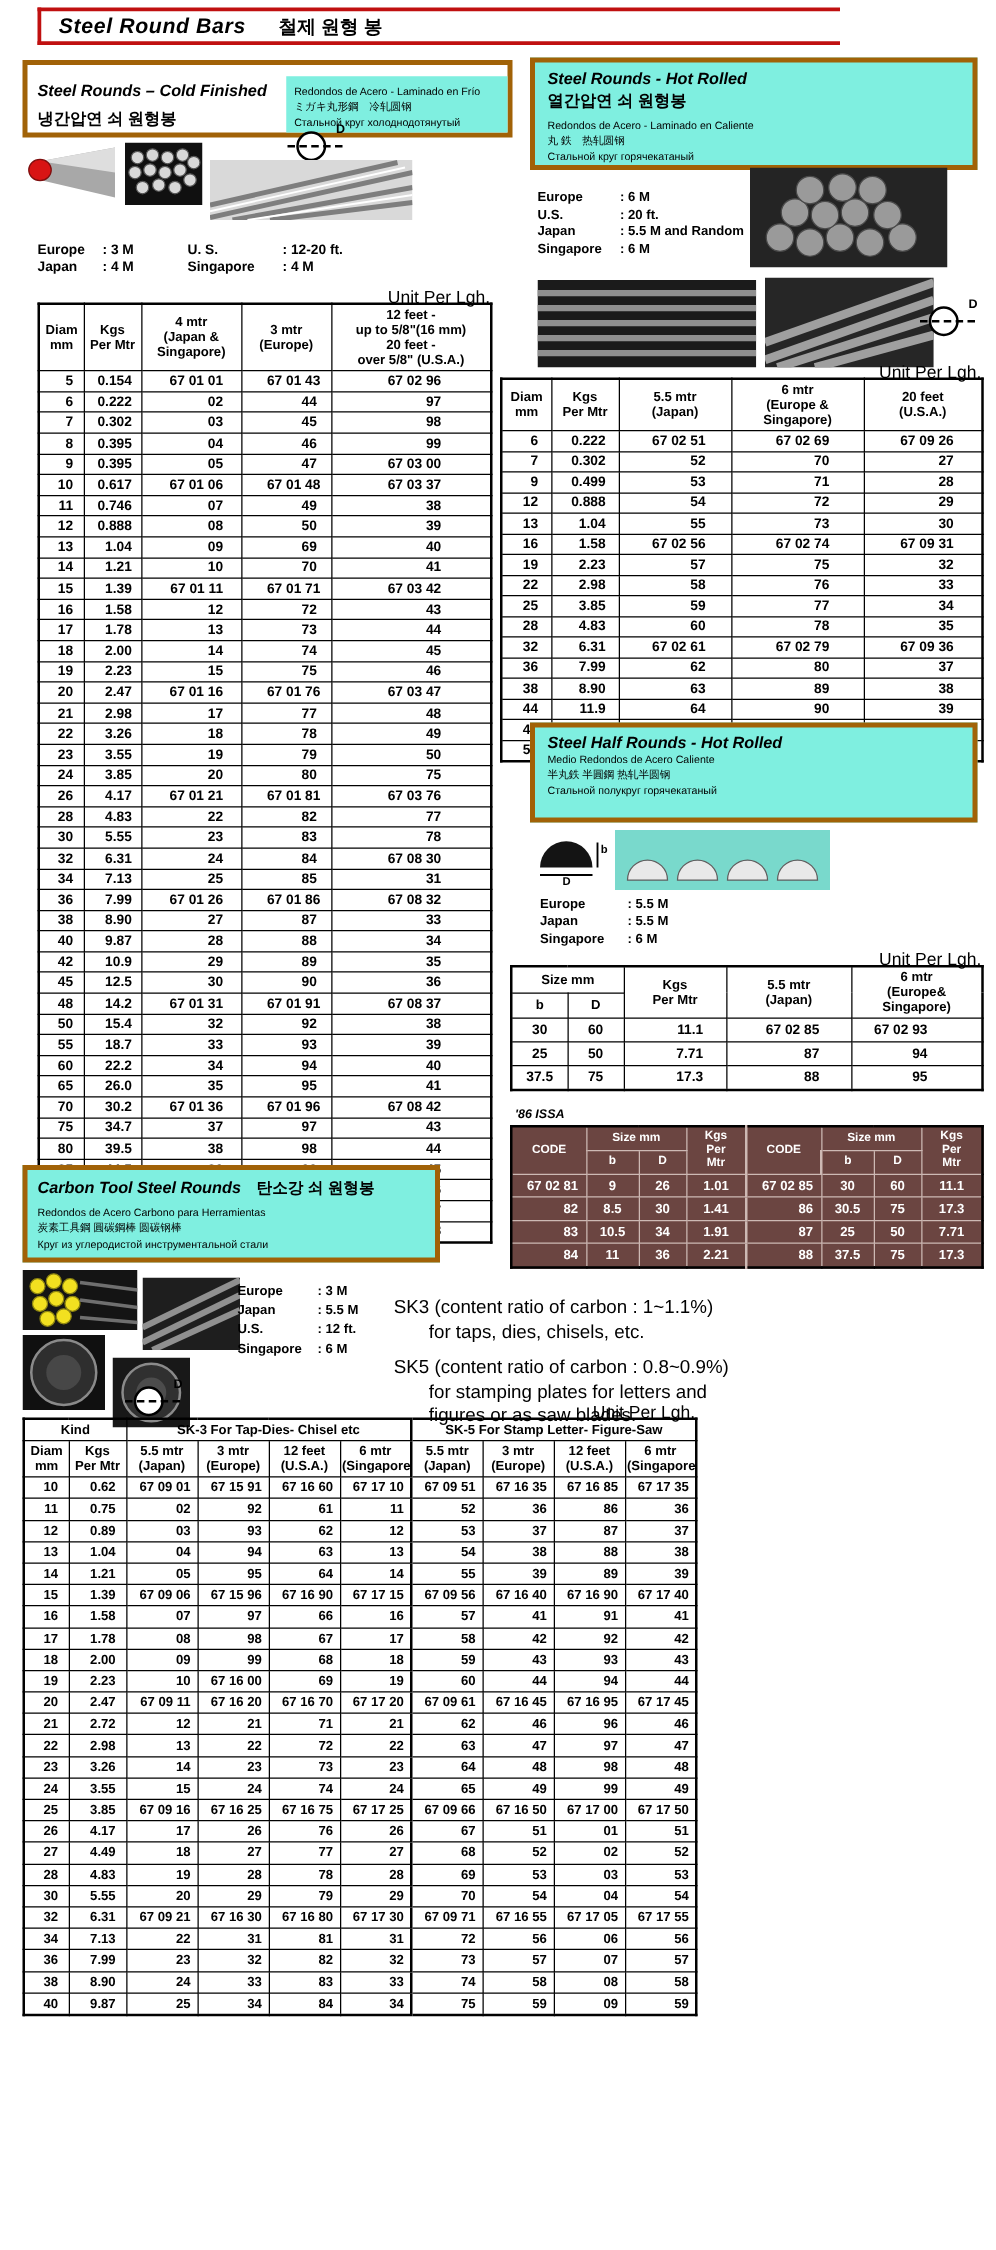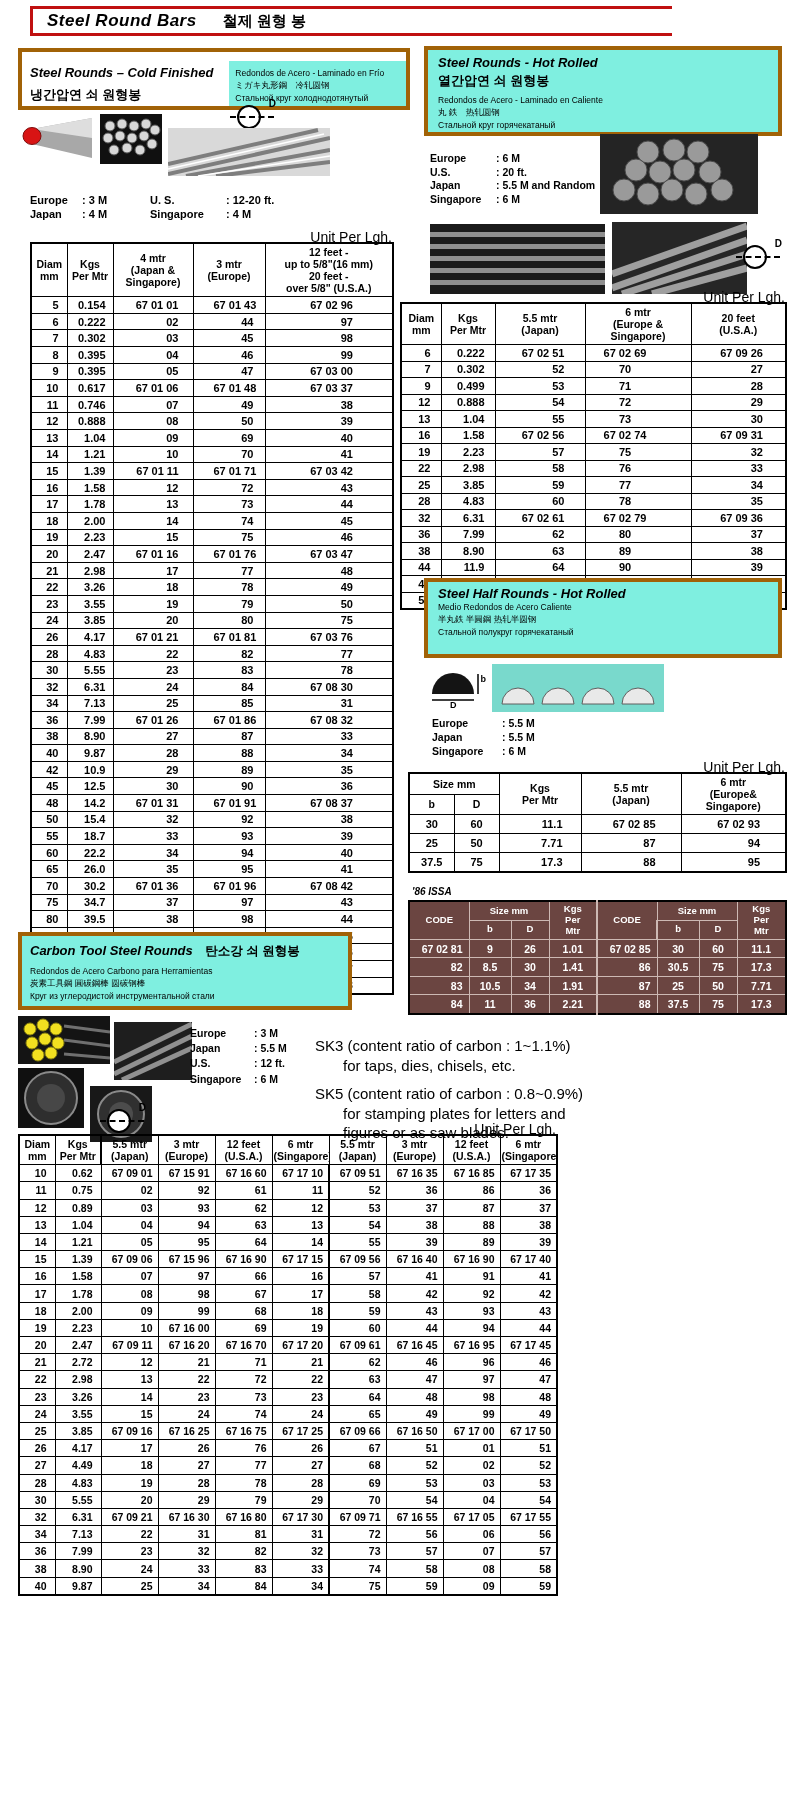--- a/index.html
+++ b/index.html
@@ -66,29 +66,29 @@
   .tbl-cold td:nth-child(2){ padding-right:7px; }
   .tbl-cold td:nth-child(3){ padding-right:14px; }
   .tbl-cold td:nth-child(4){ padding-right:11px;padding-left:20px; }
   .tbl-cold td:nth-child(5){ padding-right:39px; }
 
   .tbl-hot { left:400px; top:302px; width:385px; }
   .tbl-hot td { height:13.5px; font-size:11px; text-align:right; }
   .tbl-hot td:nth-child(1){ padding-right:10px; }
   .tbl-hot td:nth-child(2){ padding-right:10px; }
   .tbl-hot td:nth-child(3){ padding-right:20px; }
-  .tbl-hot td:nth-child(4){ padding-right:27px;text-align:center; }
+  .tbl-hot td:nth-child(4){ padding-right:27px; }
   .tbl-hot td:nth-child(5){ padding-right:22px; }
 
   .tbl-half { left:408px; top:772px; width:377px; }
   .tbl-half td { height:16px; font-size:11px; text-align:right; }
   .tbl-half td:nth-child(1), .tbl-half td:nth-child(2){ text-align:center; padding:0; }
   .tbl-half td:nth-child(3){ padding-right:18px; }
   .tbl-half td:nth-child(4){ padding-right:25px; }
-  .tbl-half td:nth-child(5){ padding-right:25px; }
+  .tbl-half td:nth-child(5){ padding-right:43px; }
 
   .tbl-issa { left:408px; top:900px; width:377px; background:#6b4541; border-color:#e9dcd8; }
   .tbl-issa th, .tbl-issa td { border:1px solid #cdb9b4; color:#fff; }
   .tbl-issa th { font-size:9.5px; border-bottom:1.5px solid #cdb9b4; }
   .tbl-issa td { height:15.5px; font-size:10.5px; text-align:center; }
   .tbl-issa td:nth-child(1), .tbl-issa td:nth-child(5){ text-align:right; padding-right:6px; }
   .tbl-issa thead tr:first-child th:nth-child(4){ border-left:2px solid #cdb9b4; }
   .tbl-issa thead tr:nth-child(2) th:nth-child(3){ border-left:2px solid #cdb9b4; }
   .tbl-issa td:nth-child(5){ border-left:2px solid #cdb9b4; }
   .issa-label { font-size:10px; font-weight:bold; font-style:italic; }
@@ -976,20 +976,25 @@
         <col style="width:57px">
         <col style="width:57px">
         <col style="width:57px">
       <col style="width:57px">
         <col style="width:57px">
         <col style="width:57px">
         <col style="width:57px">
     </colgroup>
     <thead>
       <tr>
+        <th colspan="2" class="kind-th">Kind</th>
+        <th colspan="4" class="sk-span-th">SK-3  For Tap-Dies- Chisel etc</th>
+        <th colspan="4" class="sk-span-th">SK-5   For Stamp Letter-  Figure-Saw</th>
+      </tr>
+      <tr>
         <th>Diam
 mm</th>
         <th>Kgs
 Per Mtr</th>
         <th>5.5 mtr
 (Japan)</th>
         <th>3 mtr
 (Europe)</th>
         <th>12 feet
 (U.S.A.)</th>

